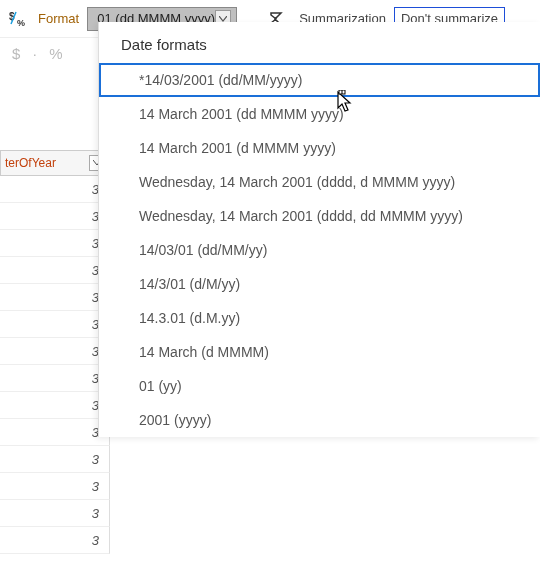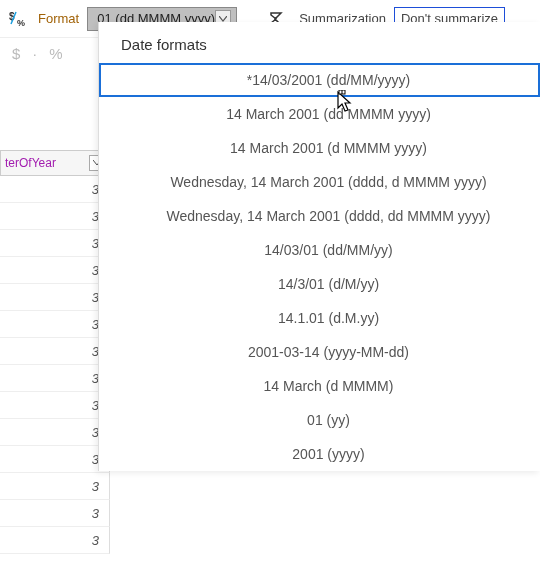--- a/index.html
+++ b/index.html
@@ -79,21 +79,21 @@
   }
   .col-header {
     display: flex;
     align-items: center;
     justify-content: space-between;
     border: 1px solid #ccc;
     background: #f6f6f6;
     height: 26px;
     padding: 0 4px;
     font-size: 12px;
-    color: #a21caf;
+    color: #c2410c;
   }
   .col-header .dd {
     border: 1px solid #aaa;
     width: 16px;
     height: 16px;
     display: flex;
     align-items: center;
     justify-content: center;
     font-size: 8px;
     background: #fff;
@@ -124,21 +124,20 @@
     padding: 14px 22px 10px 22px;
     font-size: 15px;
     color: #333;
   }
   .dd-item {
     padding: 9px 22px 9px 40px;
     font-size: 14px;
     color: #555;
     cursor: pointer;
     position: relative;
-    text-align: center;
   }
   .dd-item.selected {
     border: 2px solid #1a6fd8;
     background: #fff;
     padding: 7px 20px 7px 38px;
   }
   .cursor {
     position: absolute;
     top: 90px;
     left: 332px;
@@ -213,22 +212,21 @@
 <div class="dropdown">
   <div class="dropdown-title">Date formats</div>
   <div id="dd-items">
       <div class="dd-item selected">*14/03/2001 (dd/MM/yyyy)</div>
       <div class="dd-item">14 March 2001 (dd MMMM yyyy)</div>
       <div class="dd-item">14 March 2001 (d MMMM yyyy)</div>
       <div class="dd-item">Wednesday, 14 March 2001 (dddd, d MMMM yyyy)</div>
       <div class="dd-item">Wednesday, 14 March 2001 (dddd, dd MMMM yyyy)</div>
       <div class="dd-item">14/03/01 (dd/MM/yy)</div>
       <div class="dd-item">14/3/01 (d/M/yy)</div>
-      <div class="dd-item">14.1.01 (d.M.yy)</div>
-      <div class="dd-item">2001-03-14 (yyyy-MM-dd)</div>
+      <div class="dd-item">14.3.01 (d.M.yy)</div>
       <div class="dd-item">14 March (d MMMM)</div>
       <div class="dd-item">01 (yy)</div>
       <div class="dd-item">2001 (yyyy)</div>
     </div>
 </div>
 
 <div class="cursor">
   <svg width="22" height="26" viewBox="0 0 22 26">
     <path d="M6 2 L6 18 L10 14 L13 21 L16 20 L13 13 L18 13 Z" fill="#fff" stroke="#000" stroke-width="1.2"></path>
     <rect x="7" y="0" width="6" height="4" fill="#fff" stroke="#000" stroke-width="1"></rect>

